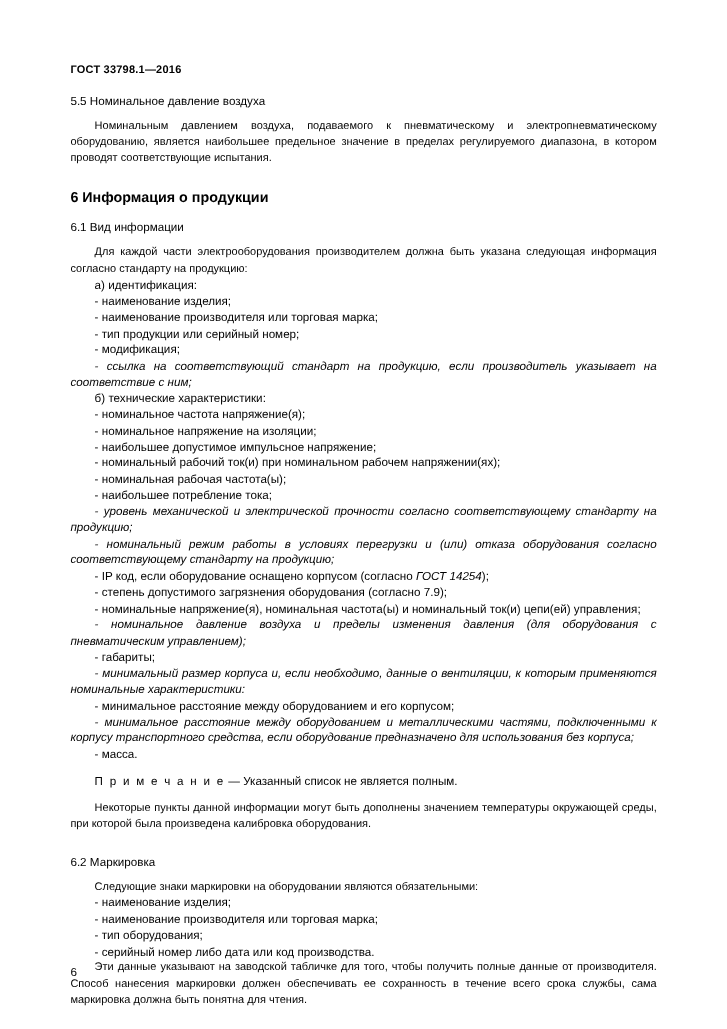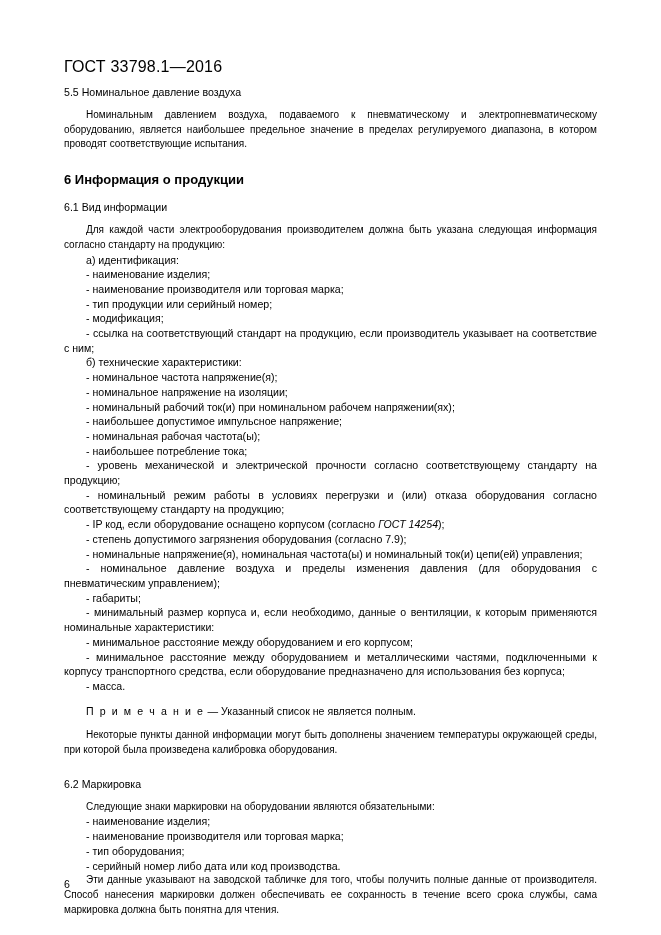--- a/index.html
+++ b/index.html
@@ -19,22 +19,22 @@
     position: relative;
     width: 661px;
     height: 935px;
     box-sizing: border-box;
     padding: 0;
   }
   .header {
     position: absolute;
     top: 58px;
     left: 64px;
-    font-size: 16px;
-    font-weight: normal;
+    font-size: 10px;
+    font-weight: bold;
     letter-spacing: 0.2px;
   }
   .content {
     position: absolute;
     top: 86px;
     left: 64px;
     width: 533px;
   }
   .para {
     font-size: 10px;
@@ -63,20 +63,21 @@
     line-height: 14.7px;
     text-indent: 22px;
     margin: 0;
   }
   .list-line-wrap {
     font-size: 10.6px;
     line-height: 14.7px;
     text-align: justify;
     text-indent: 22px;
     margin: 0;
+    font-style: italic;
   }
   .ital {
     font-style: italic;
   }
   .spaced {
     letter-spacing: 1.6px;
   }
   .note {
     font-size: 10.6px;
     line-height: 14.7px;
@@ -114,22 +115,22 @@
 
     <div class="list-line">а) идентификация:</div>
     <div class="list-line">- наименование изделия;</div>
     <div class="list-line">- наименование производителя или торговая марка;</div>
     <div class="list-line">- тип продукции или серийный номер;</div>
     <div class="list-line">- модификация;</div>
     <div class="list-line-wrap">- ссылка на соответствующий стандарт на продукцию, если производитель указывает на соответствие с ним;</div>
     <div class="list-line">б) технические характеристики:</div>
     <div class="list-line">- номинальное частота напряжение(я);</div>
     <div class="list-line">- номинальное напряжение на изоляции;</div>
+    <div class="list-line">- наибольшее допустимое импульсное напряжение;</div>
     <div class="list-line">- номинальный рабочий ток(и) при номинальном рабочем напряжении(ях);</div>
-    <div class="list-line">- наибольшее допустимое импульсное напряжение;</div>
     <div class="list-line">- номинальная рабочая частота(ы);</div>
     <div class="list-line">- наибольшее потребление тока;</div>
     <div class="list-line-wrap">- уровень механической и электрической прочности согласно соответствующему стандарту на продукцию;</div>
     <div class="list-line-wrap">- номинальный режим работы в условиях перегрузки и (или) отказа оборудования согласно соответствующему стандарту на продукцию;</div>
     <div class="list-line">- IP код, если оборудование оснащено корпусом (согласно <span class="ital">ГОСТ 14254</span>);</div>
     <div class="list-line">- степень допустимого загрязнения оборудования (согласно 7.9);</div>
     <div class="list-line">- номинальные напряжение(я), номинальная частота(ы) и номинальный ток(и) цепи(ей) управления;</div>
     <div class="list-line-wrap">- номинальное давление воздуха и пределы изменения давления (для оборудования с пневматическим управлением);</div>
     <div class="list-line">- габариты;</div>
     <div class="list-line-wrap">- минимальный размер корпуса и, если необходимо, данные о вентиляции, к которым применяются номинальные характеристики:</div>

